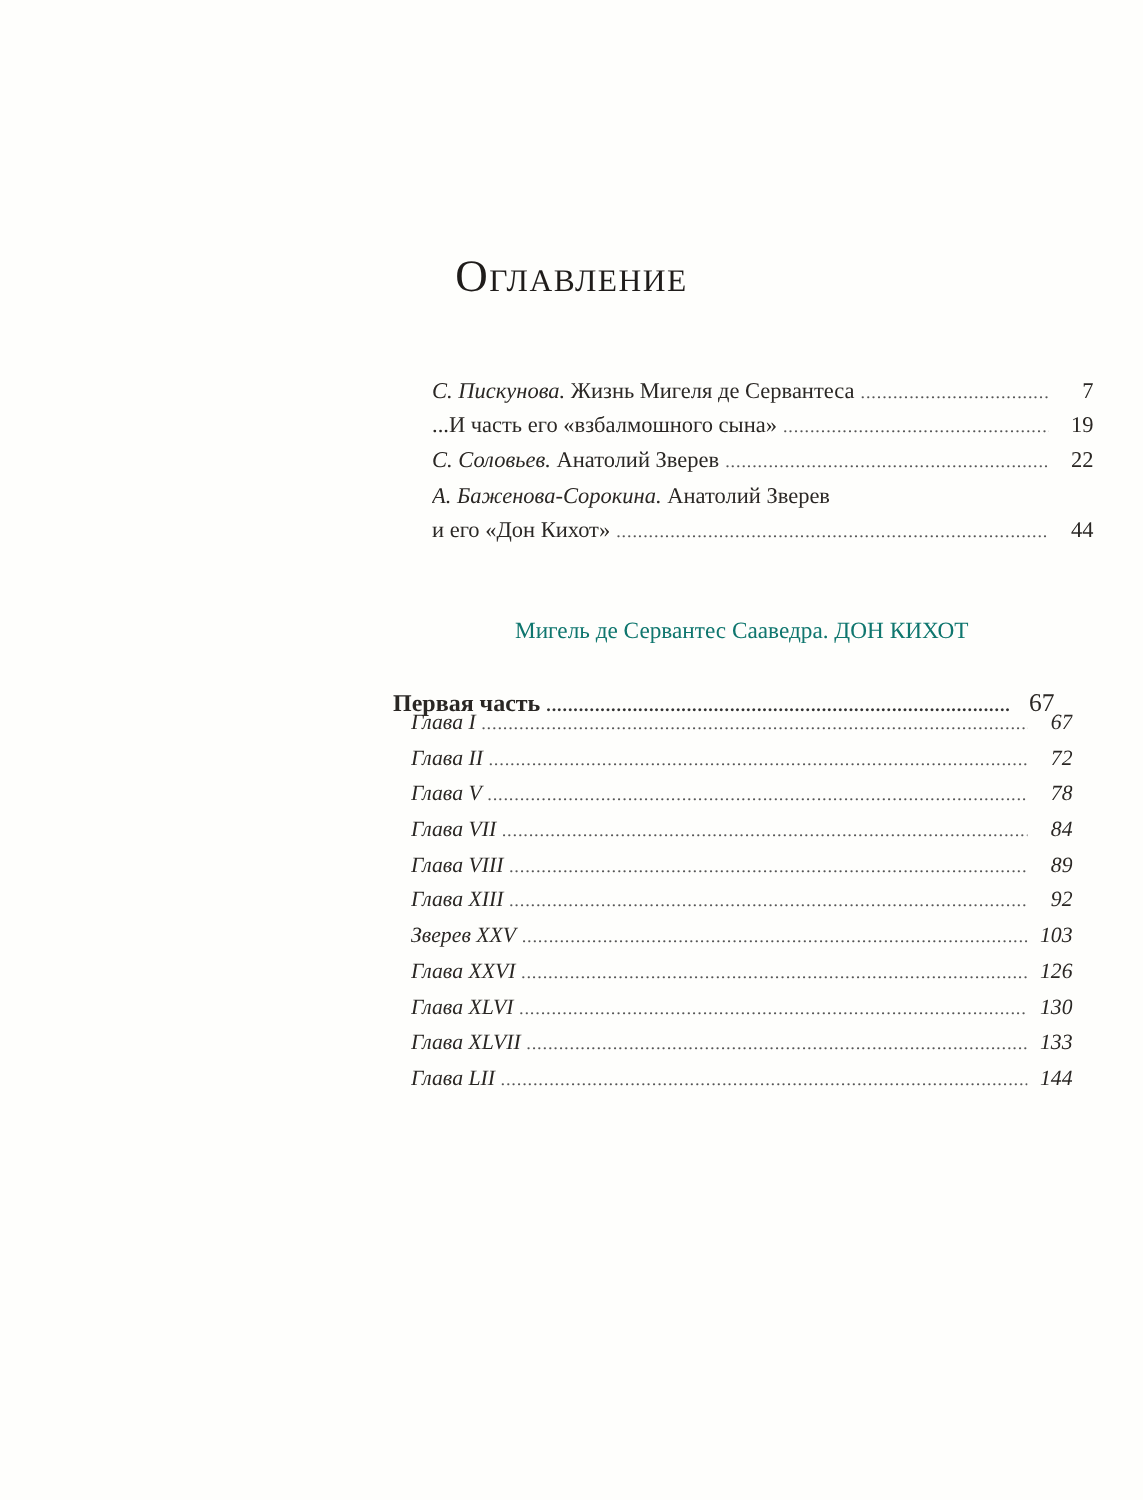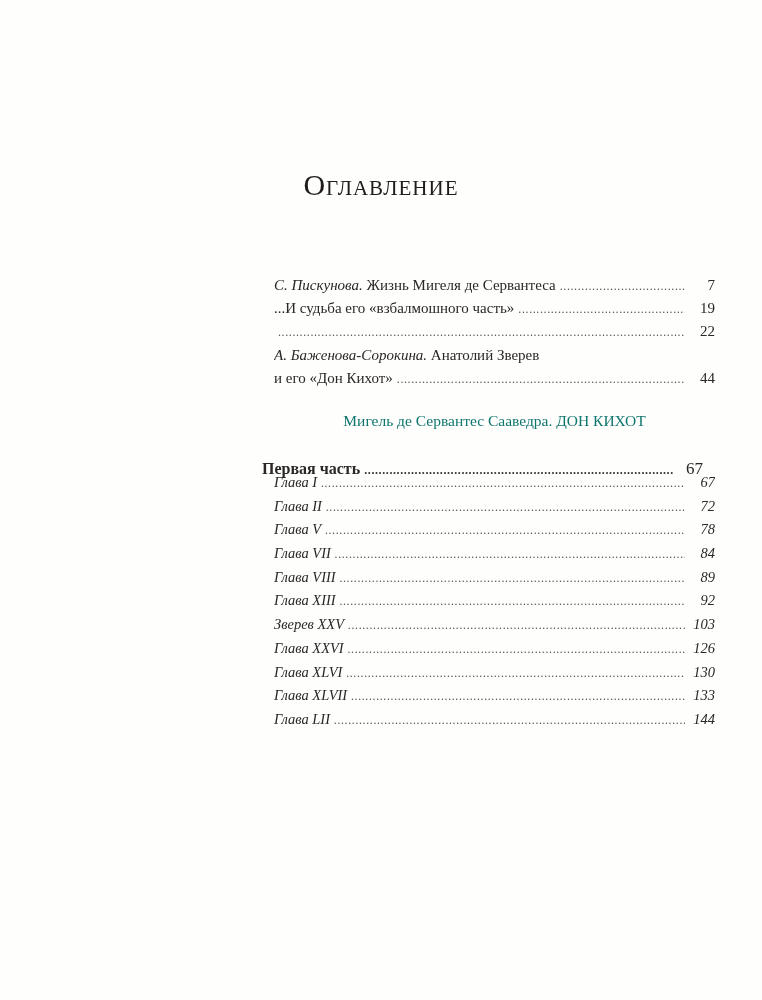--- a/index.html
+++ b/index.html
@@ -27,23 +27,22 @@
       text-align: center;
       font-size: 30px;
       letter-spacing: 1px;
       font-variant: small-caps;
       color: #1f1c1a;
       font-weight: normal;
       margin: 0;
     }
     .toc {
       position: absolute;
-      left: 274px;
-      width: 441px;
-      margin-top: 24px;
+      left: 288px;
+      width: 441px;
     }
     .row {
       display: flex;
       align-items: baseline;
       height: 23.2px;
       line-height: 23.2px;
       font-size: 15px;
       white-space: nowrap;
       overflow: hidden;
     }
@@ -111,25 +110,26 @@
 
   <h1 class="title" style="left:-95px;">Оглавление</h1>
 
   <div class="toc intro">
     <div class="row">
       <span class="label"><span class="author">С. Пискунова.</span> <span>Жизнь Мигеля де Сервантеса</span></span>
       <span class="leader"></span>
       <span class="page-num">7</span>
     </div>
     <div class="row">
-      <span class="label"><span>...И судьба его «взбалмошного часть»</span></span>
+      <span class="label"><span>...И часть его «взбалмошного сына»</span></span>
       <span class="leader"></span>
       <span class="page-num">19</span>
     </div>
     <div class="row">
+      <span class="label"><span class="author">С. Соловьев.</span> <span>Анатолий Зверев</span></span>
       <span class="leader"></span>
       <span class="page-num">22</span>
     </div>
     <div class="row no-leader">
       <span class="label"><span class="author">А. Баженова-Сорокина.</span> <span>Анатолий Зверев</span></span>
     </div>
     <div class="row">
       <span class="label">и его «Дон Кихот»</span>
       <span class="leader"></span>
       <span class="page-num">44</span>

